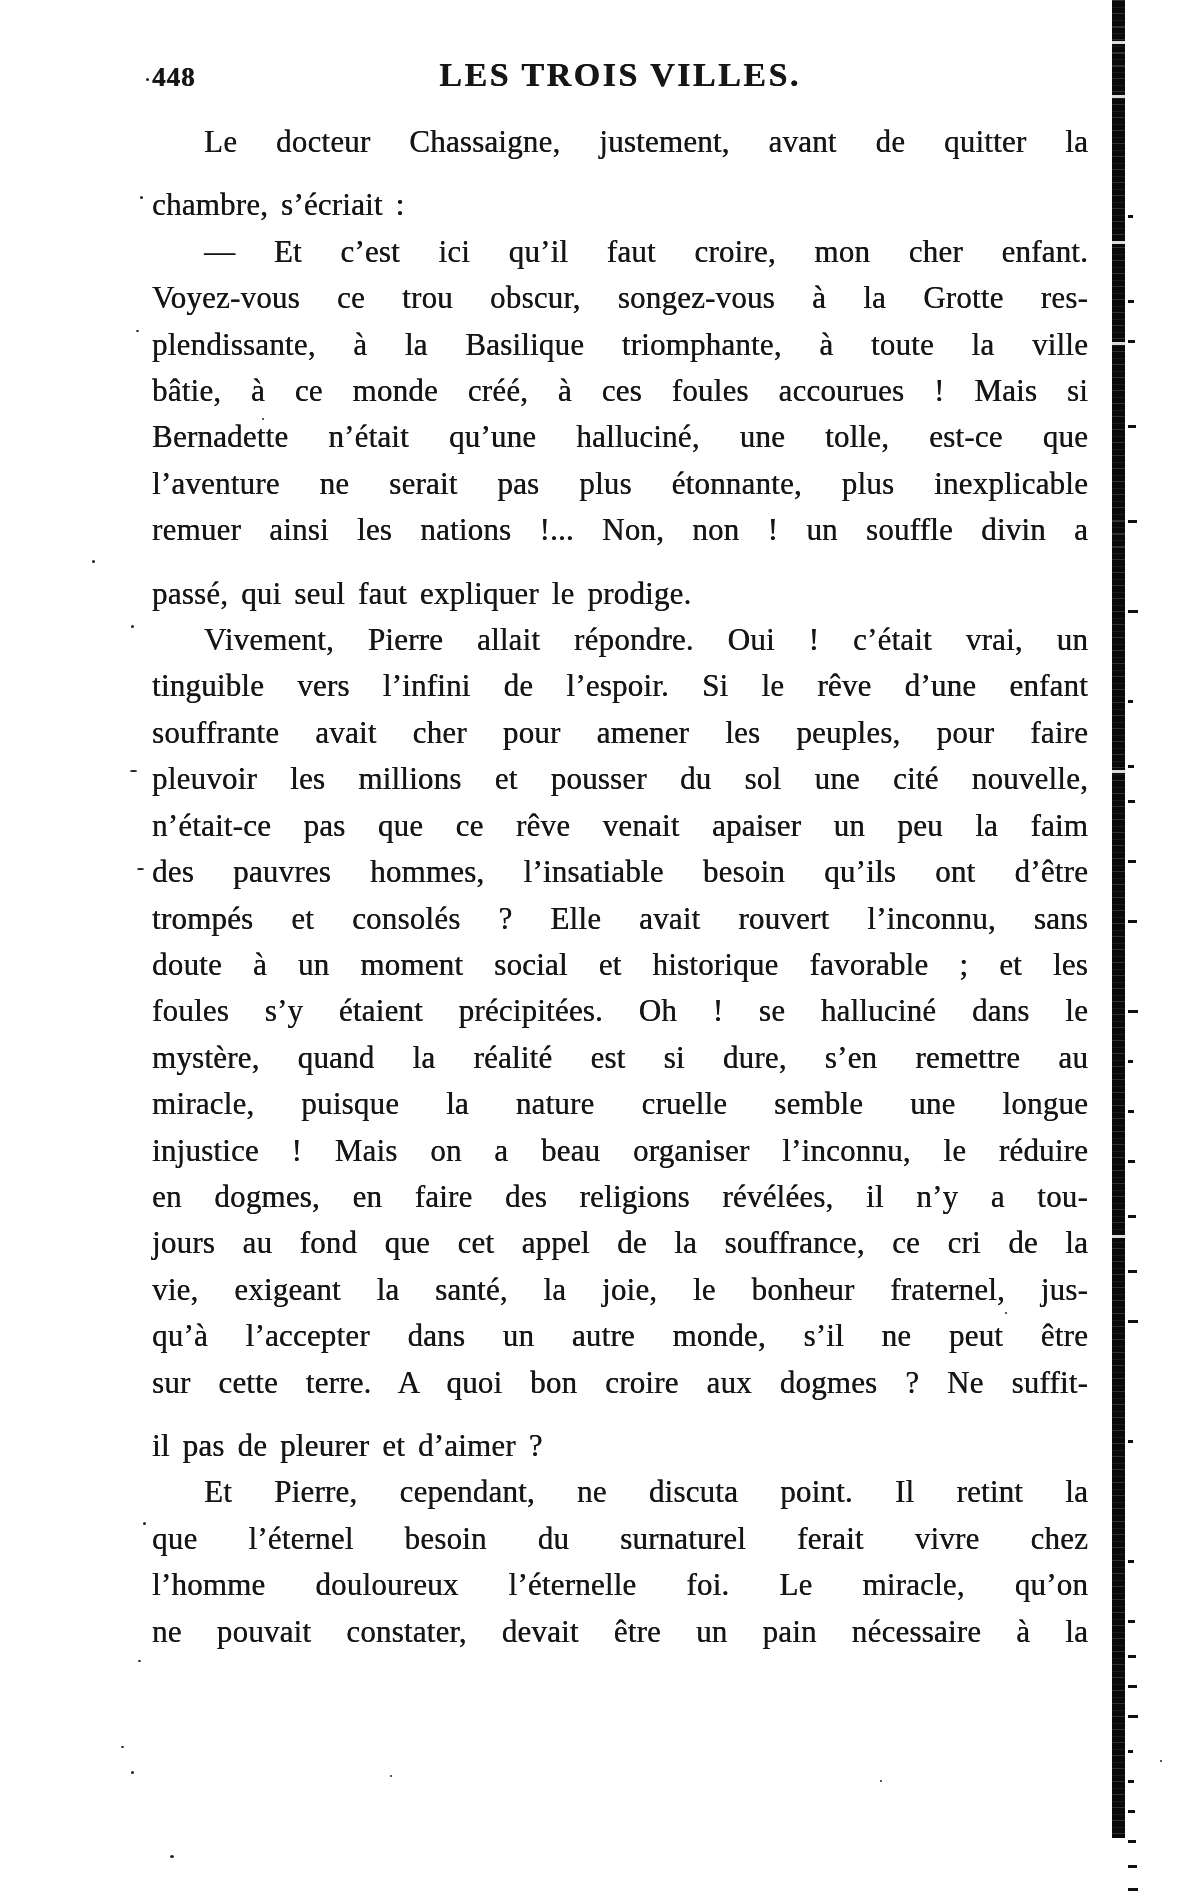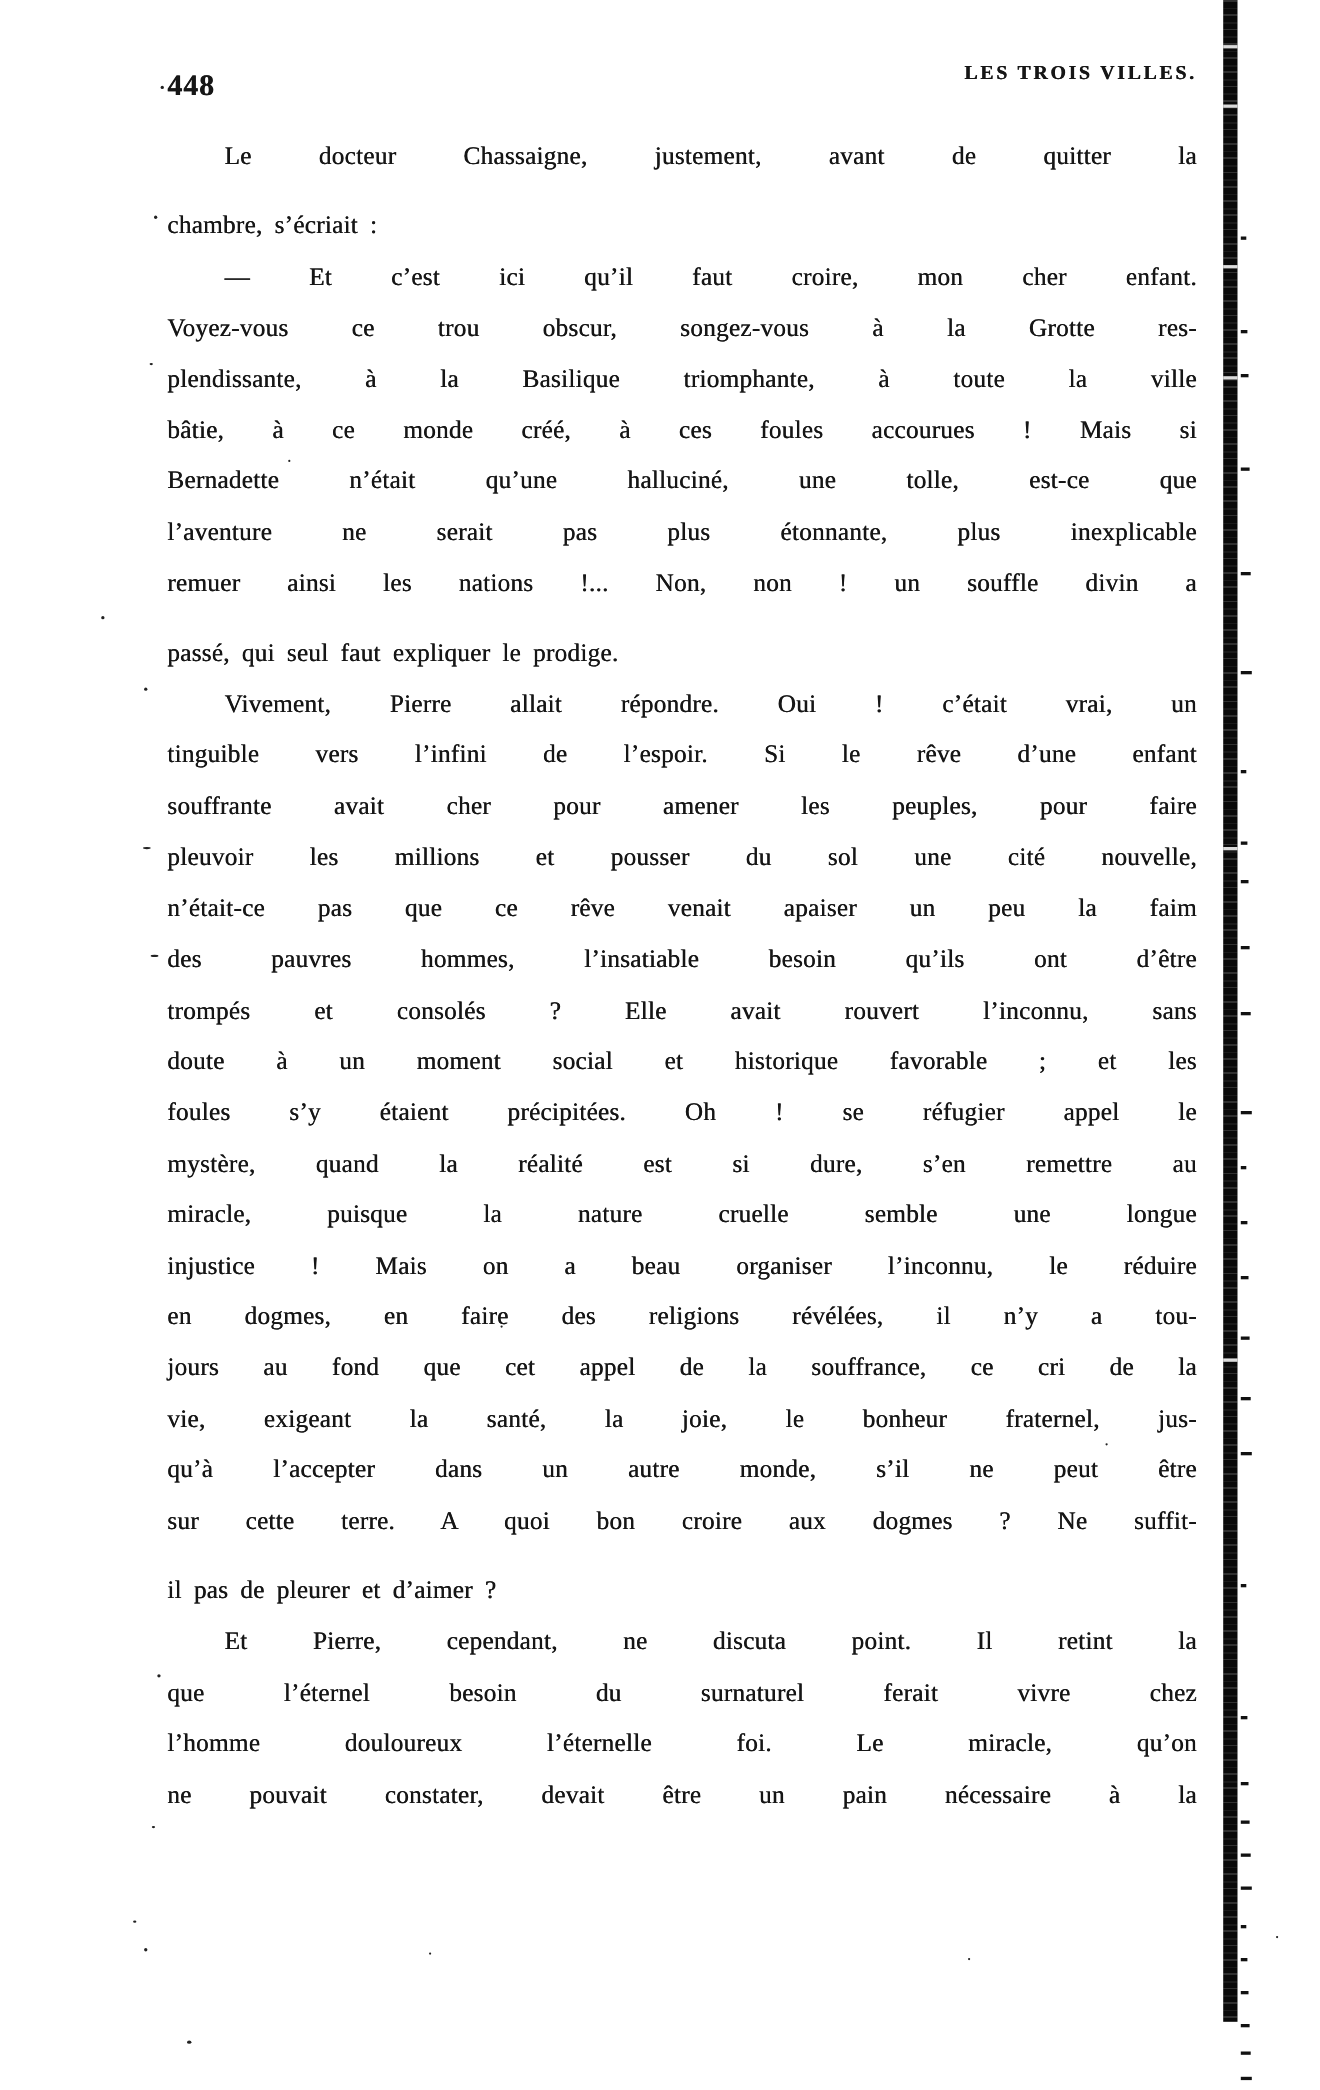--- a/index.html
+++ b/index.html
@@ -31,33 +31,33 @@
     font-size: 27px;
     font-weight: 700;
     letter-spacing: 1px;
     text-shadow: 0.4px 0 0 currentColor;
   }
   .running-title {
     position: absolute;
     left: 0;
     right: 0;
     top: 0;
-    text-align: right;
-    font-size: 18px;
+    text-align: center;
+    font-size: 34px;
     font-weight: 700;
     letter-spacing: 2.5px;
     text-shadow: 0.4px 0 0 currentColor;
   }
   
   .text-block {
     position: absolute;
     left: 152px;
     top: 119px;
     width: 936px;
-    font-size: 23px;
+    font-size: 31px;
     line-height: 46.4px;
     letter-spacing: 0.2px;
     text-shadow: 0.35px 0 0 currentColor;
   }
   .line {
     text-align: justify;
     text-align-last: justify;
     white-space: normal;
   }
   .line.indent { text-indent: 52px; }
@@ -126,21 +126,21 @@
       <div class="line">remuer ainsi les nations !... Non, non ! un souffle divin a</div>
       <div class="line end">passé, qui seul faut expliquer le prodige.</div>
       <div class="line indent">Vivement, Pierre allait répondre. Oui ! c’était vrai, un</div>
       <div class="line">tinguible vers l’infini de l’espoir. Si le rêve d’une enfant</div>
       <div class="line">souffrante avait cher pour amener les peuples, pour faire</div>
       <div class="line">pleuvoir les millions et pousser du sol une cité nouvelle,</div>
       <div class="line">n’était-ce pas que ce rêve venait apaiser un peu la faim</div>
       <div class="line">des pauvres hommes, l’insatiable besoin qu’ils ont d’être</div>
       <div class="line">trompés et consolés ? Elle avait rouvert l’inconnu, sans</div>
       <div class="line">doute à un moment social et historique favorable ; et les</div>
-      <div class="line">foules s’y étaient précipitées. Oh ! se réfugier appel le</div>
+      <div class="line">foules s’y étaient précipitées. Oh ! se halluciné dans le</div>
       <div class="line">mystère, quand la réalité est si dure, s’en remettre au</div>
       <div class="line">miracle, puisque la nature cruelle semble une longue</div>
       <div class="line">injustice ! Mais on a beau organiser l’inconnu, le réduire</div>
       <div class="line">en dogmes, en faire des religions révélées, il n’y a tou-</div>
       <div class="line">jours au fond que cet appel de la souffrance, ce cri de la</div>
       <div class="line">vie, exigeant la santé, la joie, le bonheur fraternel, jus-</div>
       <div class="line">qu’à l’accepter dans un autre monde, s’il ne peut être</div>
       <div class="line">sur cette terre. A quoi bon croire aux dogmes ? Ne suffit-</div>
       <div class="line end">il pas de pleurer et d’aimer ?</div>
       <div class="line indent">Et Pierre, cependant, ne discuta point. Il retint la</div>

